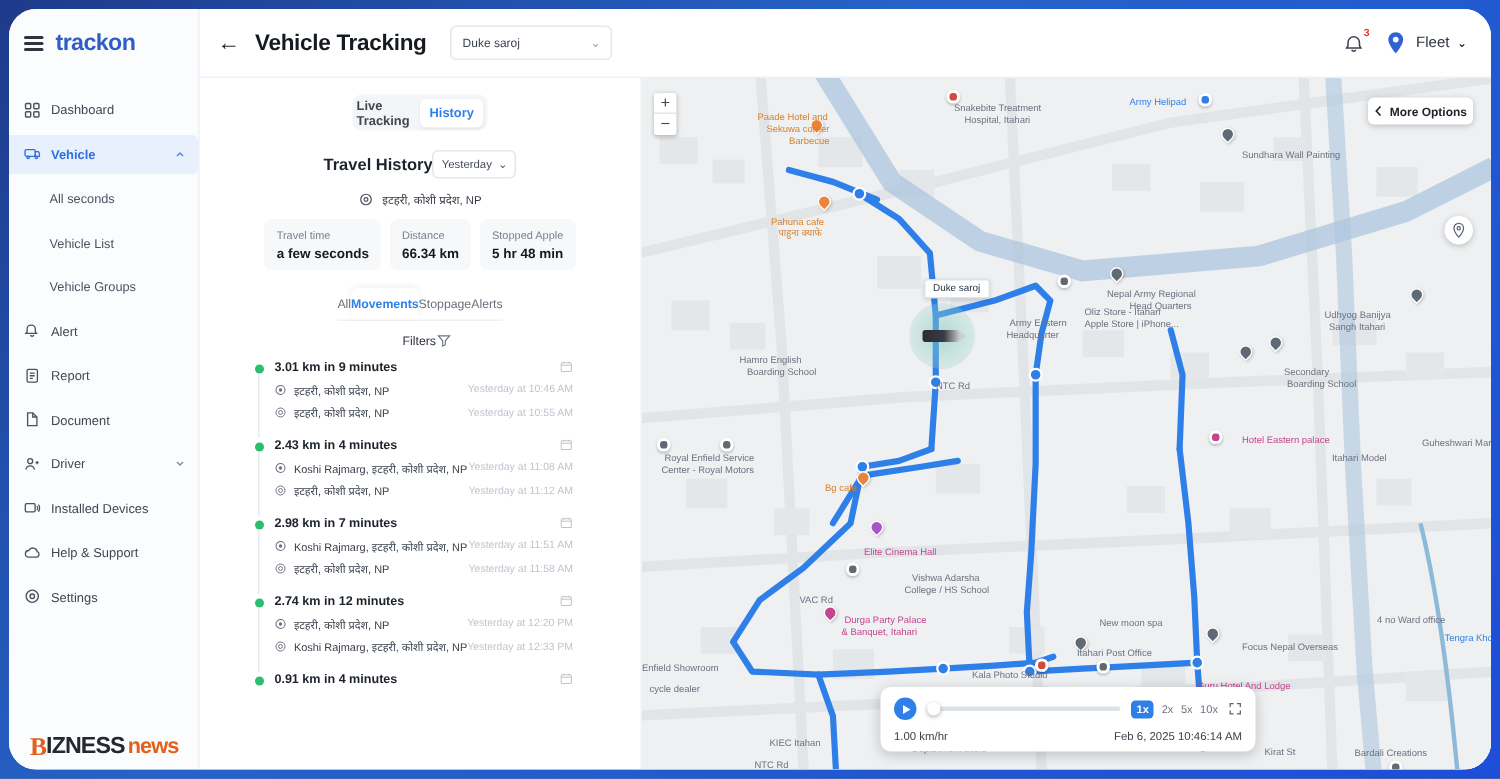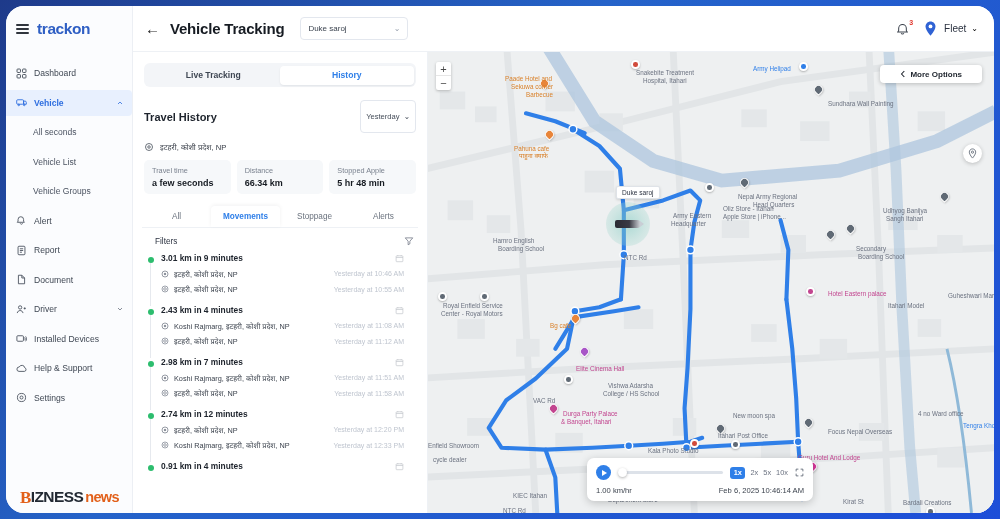--- a/index.html
+++ b/index.html
@@ -80,35 +80,35 @@
     font-weight: 700; line-height: 1;
   }
   .fleet { display: flex; align-items: center; gap: 5px; cursor: pointer; }
   .pinicon { width: 17px; height: 17px; }
   .fleet .flbl { font-size: 10px; color: #2b3240; font-weight: 500; }
   .fleet .cv { font-size: 8px; color:#5a6membranes; }
   .body { flex: 1; display: flex; min-height: 0; }
   
   .panel {
     width: 295px; flex: none; border-right: 1px solid #eef1f5;
-    display: flex; flex-direction: column; min-height: 0; background: #fff;
+    display: flex; flex-direction: column; min-height: 0; background: #fff; align-items: center;
   }
   .segwrap {
     margin: 11px 11px 0 11px; background: #f3f5f8; border-radius: 6px;
     padding: 2.5px; display: flex; height: 24px;
   }
   .seg {
     flex: 1; display: flex; align-items: center; justify-content: center;
     font-size: 8.6px; color: #3f4753; border-radius: 4px; cursor: pointer; font-weight:600;
   }
   .seg.active { background: #ffffff; color: #2f7fe8; box-shadow: 0 1px 2px rgba(16,24,40,.08); }
   .panelhead { display:flex; align-items:center; justify-content:space-between; margin: 13px 11px 0 11px; }
   .th-title { font-size: 11px; font-weight: 600; color: #1d232c; }
   .daysel {
-    border: 1px solid #e3e7ee; border-radius: 4px; height: 33px; padding: 0 5px;
+    border: 1px solid #e3e7ee; border-radius: 4px; height: 19px; padding: 0 5px;
     display:flex; align-items:center; gap:4px; font-size: 7.6px; color:#454d59; cursor:pointer;
   }
   .locrow { display:flex; align-items:center; gap:6px; margin: 9px 11px 0 11px; }
   .locrow .txt { font-size: 7.6px; color: #353b45; }
   .stats { display:flex; gap: 6px; margin: 8px 11px 0 11px; }
   .stat { background: #f6f8fa; border-radius: 5px; padding: 6px 8px; flex:1; }
   .stat .k { font-size: 7.3px; color: #7a828f; margin-bottom: 3px; white-space:nowrap;}
   .stat .v { font-size: 9px; color:#161b22; font-weight: 700; white-space:nowrap; }
   .tabs {
     display:flex; margin: 12px 9px 0 9px; border-bottom: 1px solid #eef1f5;
@@ -147,29 +147,29 @@
     border-radius: 2px; box-shadow: 0 1px 3px rgba(0,0,0,.25); overflow:hidden;
   }
   .zoomctl div {
     height: 14px; display:flex; align-items:center; justify-content:center;
     font-size: 11px; color:#4a4a4a; cursor:pointer;
   }
   .zoomctl div:first-child { border-bottom:1px solid #e6e6e6; }
   .moreopt {
     position:absolute; right: 12px; top: 13px; background:#fff; border-radius: 4px;
     box-shadow: 0 1px 4px rgba(0,0,0,.22); height: 18px; display:flex; align-items:center;
-    gap:4px; padding: 0 20px; font-size: 8px; color:#1d232c; font-weight:600; cursor:pointer;
+    gap:4px; padding: 0 4px; font-size: 8px; color:#1d232c; font-weight:600; cursor:pointer;
   }
   .mylocbtn {
     position:absolute; right: 12px; top: 92px; width: 19px; height: 19px; border-radius:50%;
     background:#fff; box-shadow: 0 1px 4px rgba(0,0,0,.22); display:flex;
     align-items:center; justify-content:center; cursor:pointer;
   }
   .playbar {
-    position:absolute; left: 159px; bottom: 12px; width: 226px; background:#fff;
+    position:absolute; left: 159px; bottom: 12px; width: 250px; background:#fff;
     border-radius: 7px; box-shadow: 0 2px 9px rgba(0,0,0,.20); padding: 7px 9px 6px 9px;
   }
   .pbrow { display:flex; align-items:center; gap:7px; }
   .playbtn {
     width: 15px; height: 15px; border-radius:50%; background:#2f7fe8; flex:none;
     display:flex; align-items:center; justify-content:center; cursor:pointer;
   }
   .playbtn .tri {
     width:0;height:0;border-left:5px solid #fff;border-top:3.2px solid transparent;
     border-bottom:3.2px solid transparent; margin-left:1.5px;

